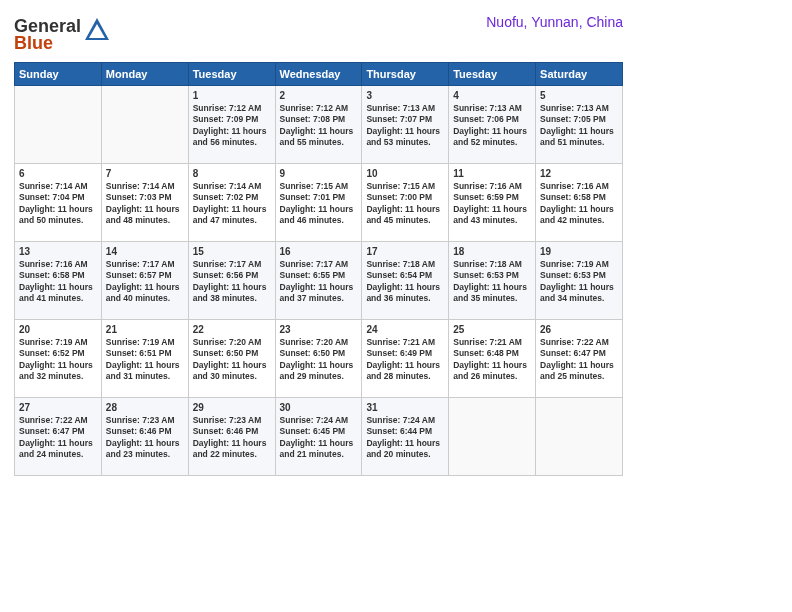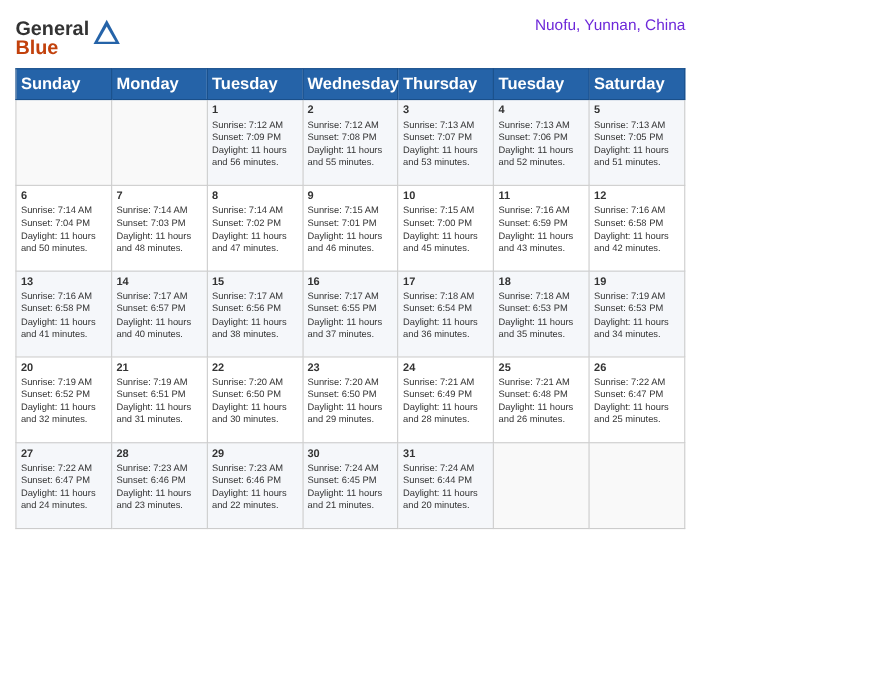--- a/index.html
+++ b/index.html
@@ -46,21 +46,21 @@
       margin-top: 2px;
     }
     table {
       width: 100%;
       border-collapse: collapse;
       table-layout: fixed;
     }
     thead tr th {
       background-color: #2563a8;
       color: white;
-      font-size: 15px;
+      font-size: 11px;
       font-weight: bold;
       padding: 5px 4px;
       text-align: left;
       border: 1px solid #1a4f8a;
     }
     tbody tr td {
       border: 1px solid #ccc;
       vertical-align: top;
       padding: 4px 4px 3px 4px;
       font-size: 9px;
@@ -78,20 +78,21 @@
       font-weight: bold;
       font-size: 10px;
       color: #333;
       display: block;
       margin-bottom: 2px;
     }
     .day-info {
       font-size: 8.5px;
       color: #333;
       line-height: 1.35;
+      font-weight: bold;
     }
     .empty-cell {
       background: #f9f9f9 !important;
     }
   </style>
 </head>
 <body>
 
 <div class="container">
   <div class="header">

